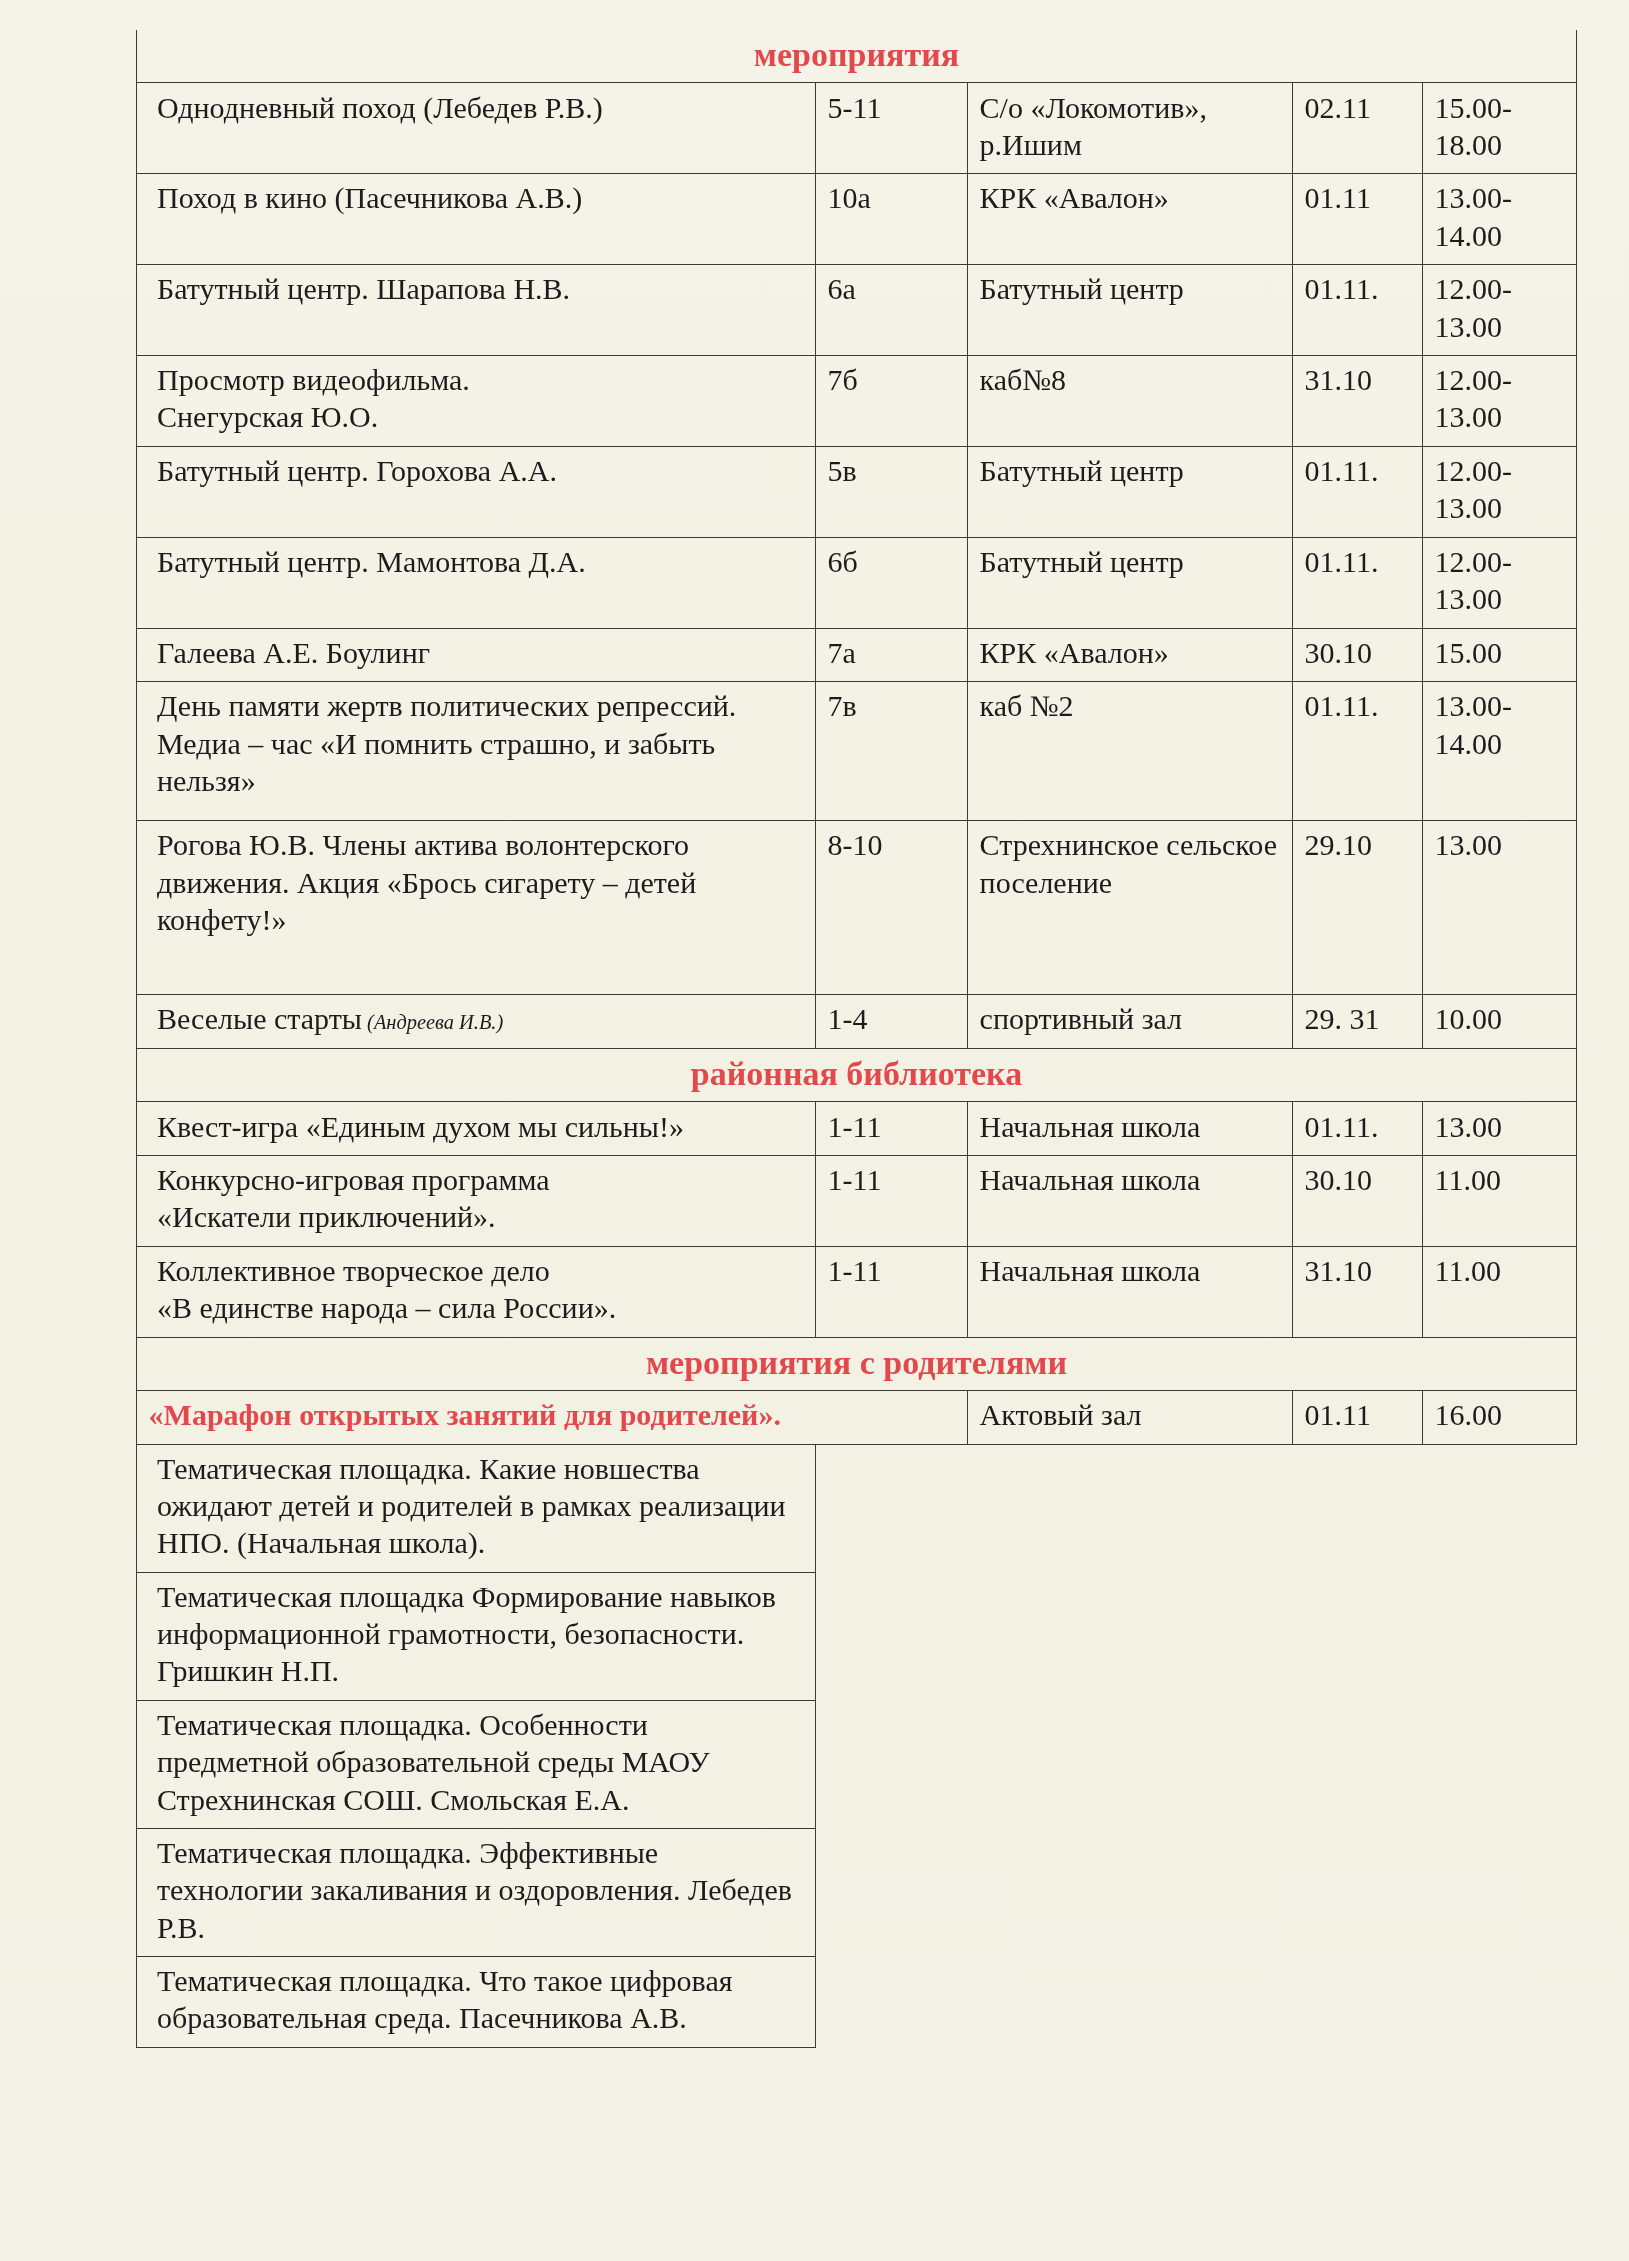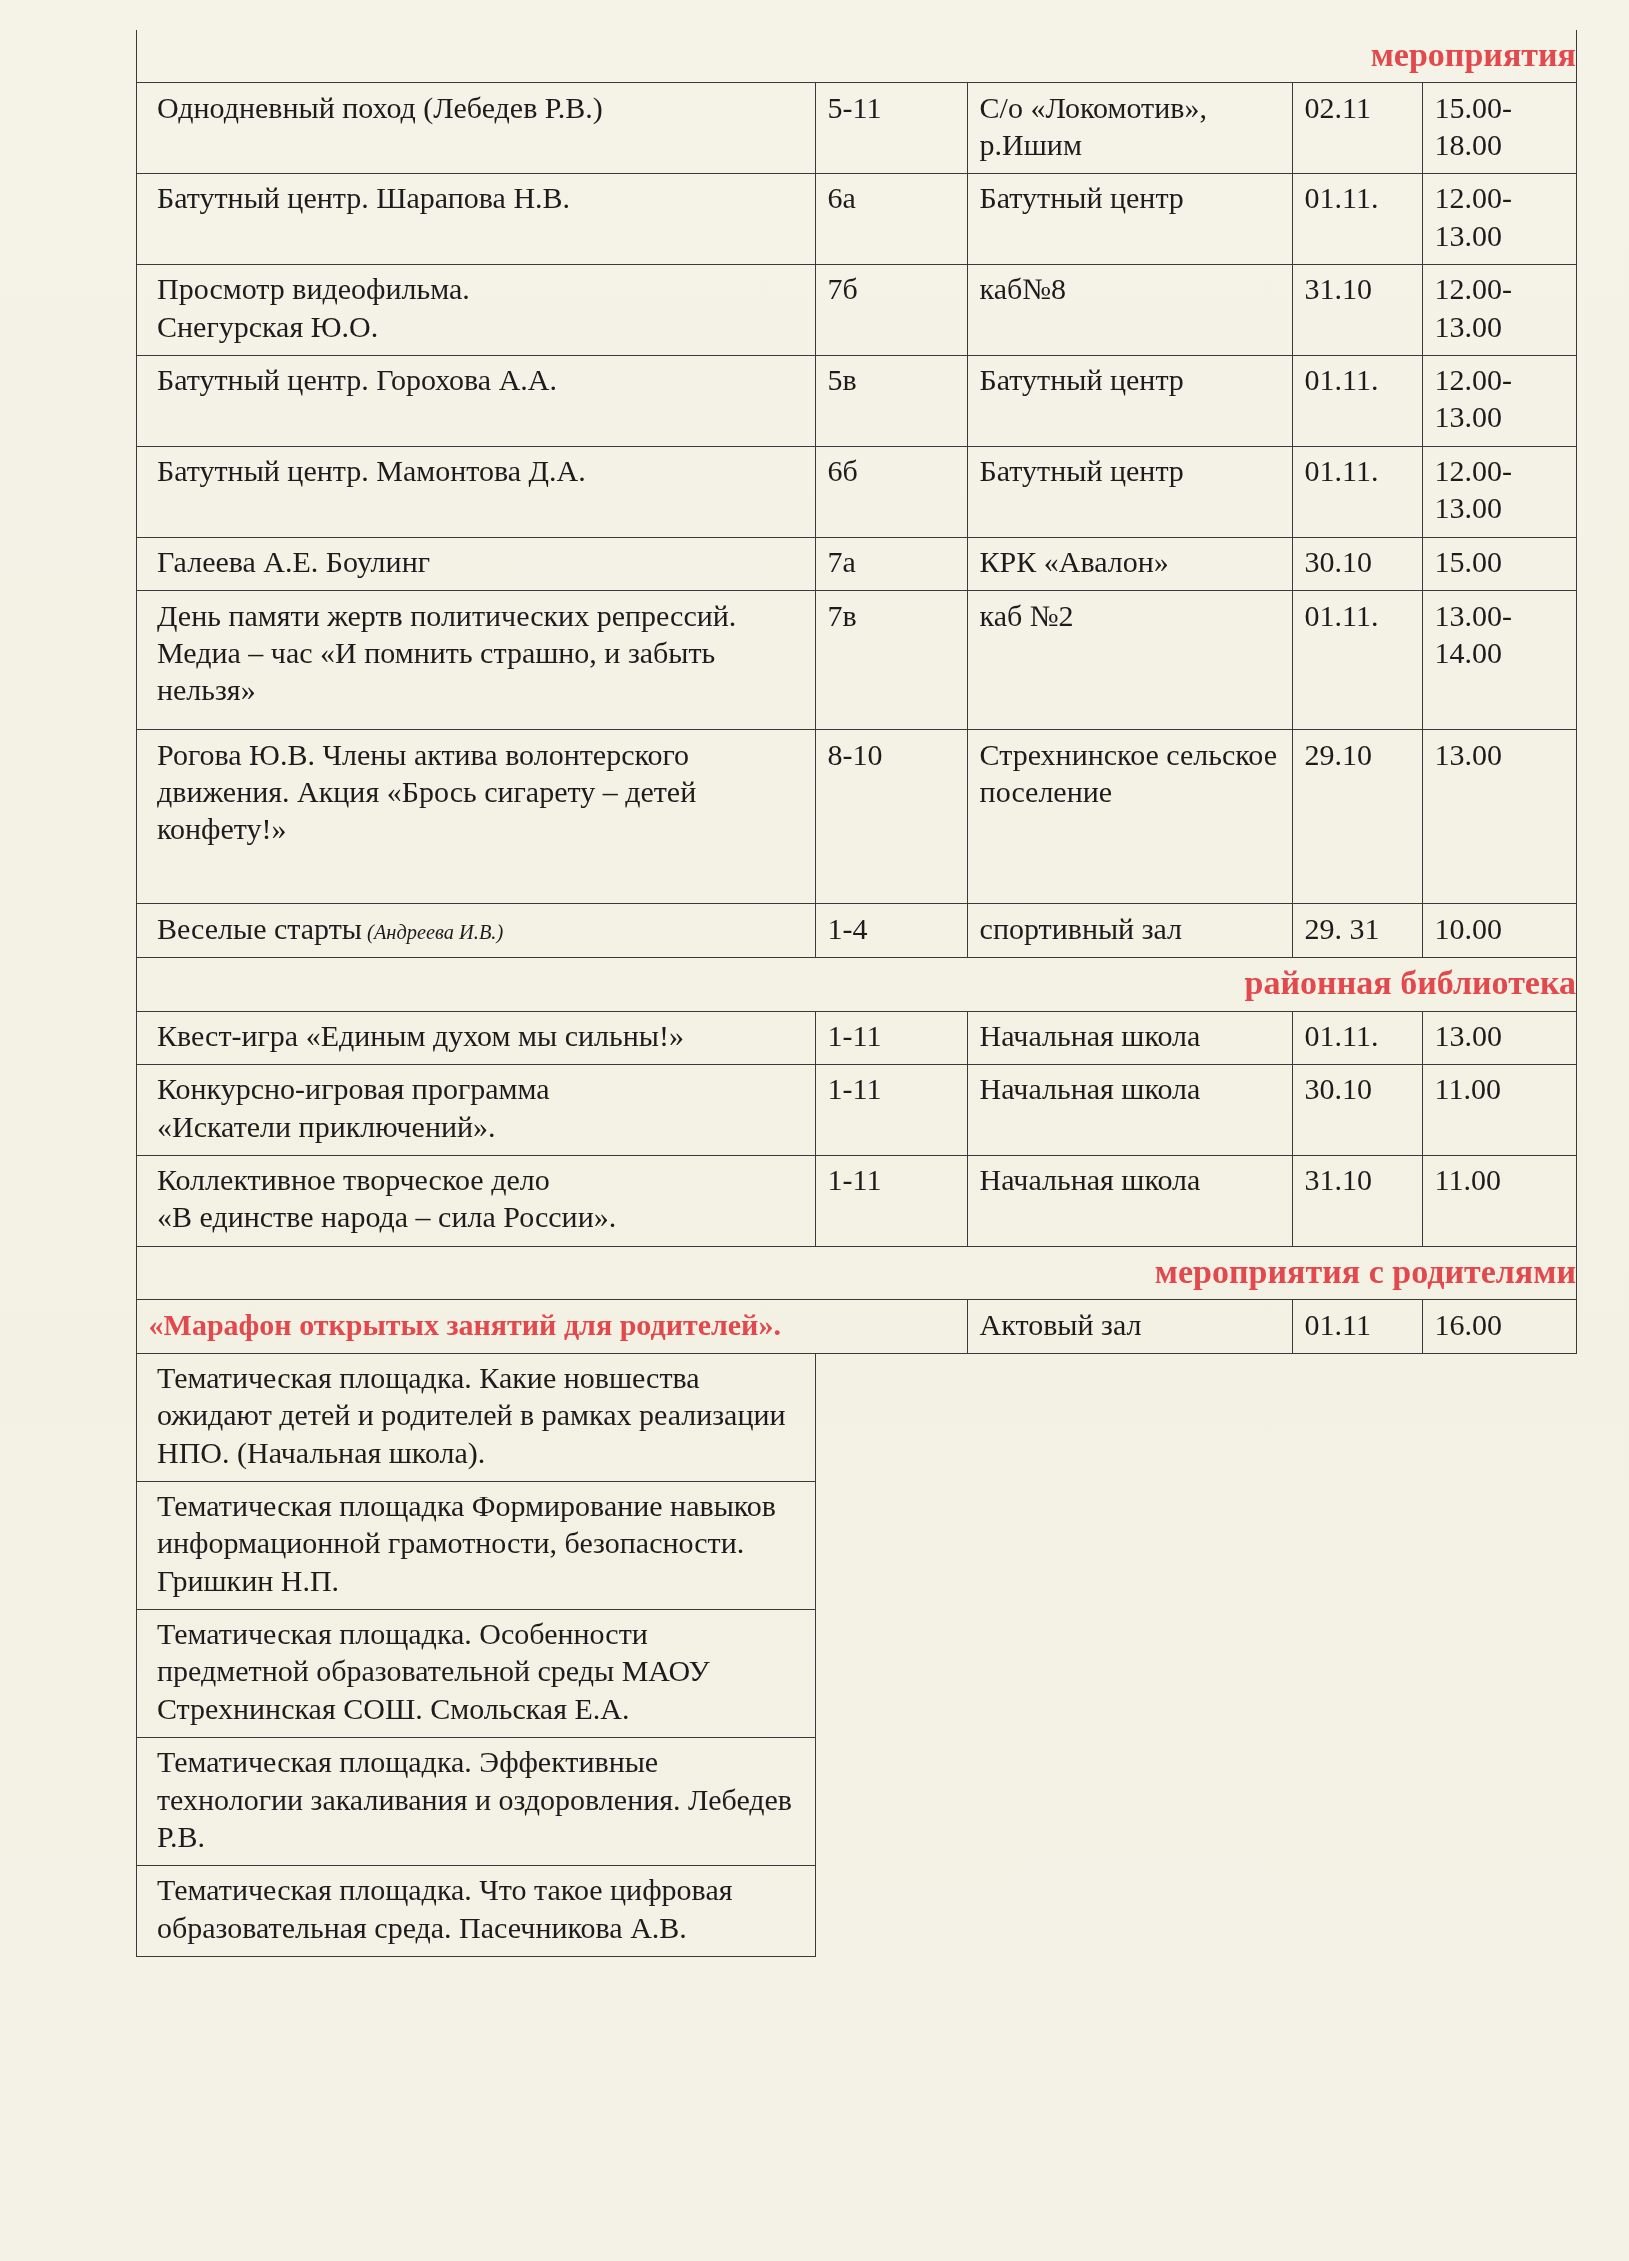--- a/index.html
+++ b/index.html
@@ -40,21 +40,21 @@
     box-sizing: border-box;
     word-wrap: break-word;
   }
   td.name-cell { white-space: pre-line; padding-left: 20px; }
 
   tr.row-section td.section-cell {
     border-left: 1.9px solid #3a3a3a;
     border-right: 1.9px solid #3a3a3a;
     border-top: none;
     border-bottom: none;
-    text-align: right;
+    text-align: center;
     font-weight: bold;
     font-size: 34px;
     padding: 3.9px 0 6.4px 0;
     color: #e2484c;
   }
   tr.row-marafon td.marafon-cell {
     color: #e2484c;
     font-weight: bold;
     text-align: left;
     white-space: pre-line;
@@ -87,20 +87,27 @@
           <td class="section-cell" colspan="5">мероприятия</td>
         </tr>
         <tr class="row-event">
           <td class="cell name-cell">Однодневный поход (Лебедев Р.В.)</td>
           <td class="cell ">5-11</td>
           <td class="cell ">С/о «Локомотив», р.Ишим</td>
           <td class="cell ">02.11</td>
           <td class="cell ">15.00-18.00</td>
         </tr>
         <tr class="row-event">
+          <td class="cell name-cell">Поход в кино (Пасечникова А.В.)</td>
+          <td class="cell ">10а</td>
+          <td class="cell ">КРК «Авалон»</td>
+          <td class="cell ">01.11</td>
+          <td class="cell ">13.00-14.00</td>
+        </tr>
+        <tr class="row-event">
           <td class="cell name-cell">Батутный центр. Шарапова Н.В.</td>
           <td class="cell ">6а</td>
           <td class="cell ">Батутный центр</td>
           <td class="cell ">01.11.</td>
           <td class="cell ">12.00-13.00</td>
         </tr>
         <tr class="row-event">
           <td class="cell name-cell">Просмотр видеофильма.
 Снегурская Ю.О.</td>
           <td class="cell ">7б</td>

